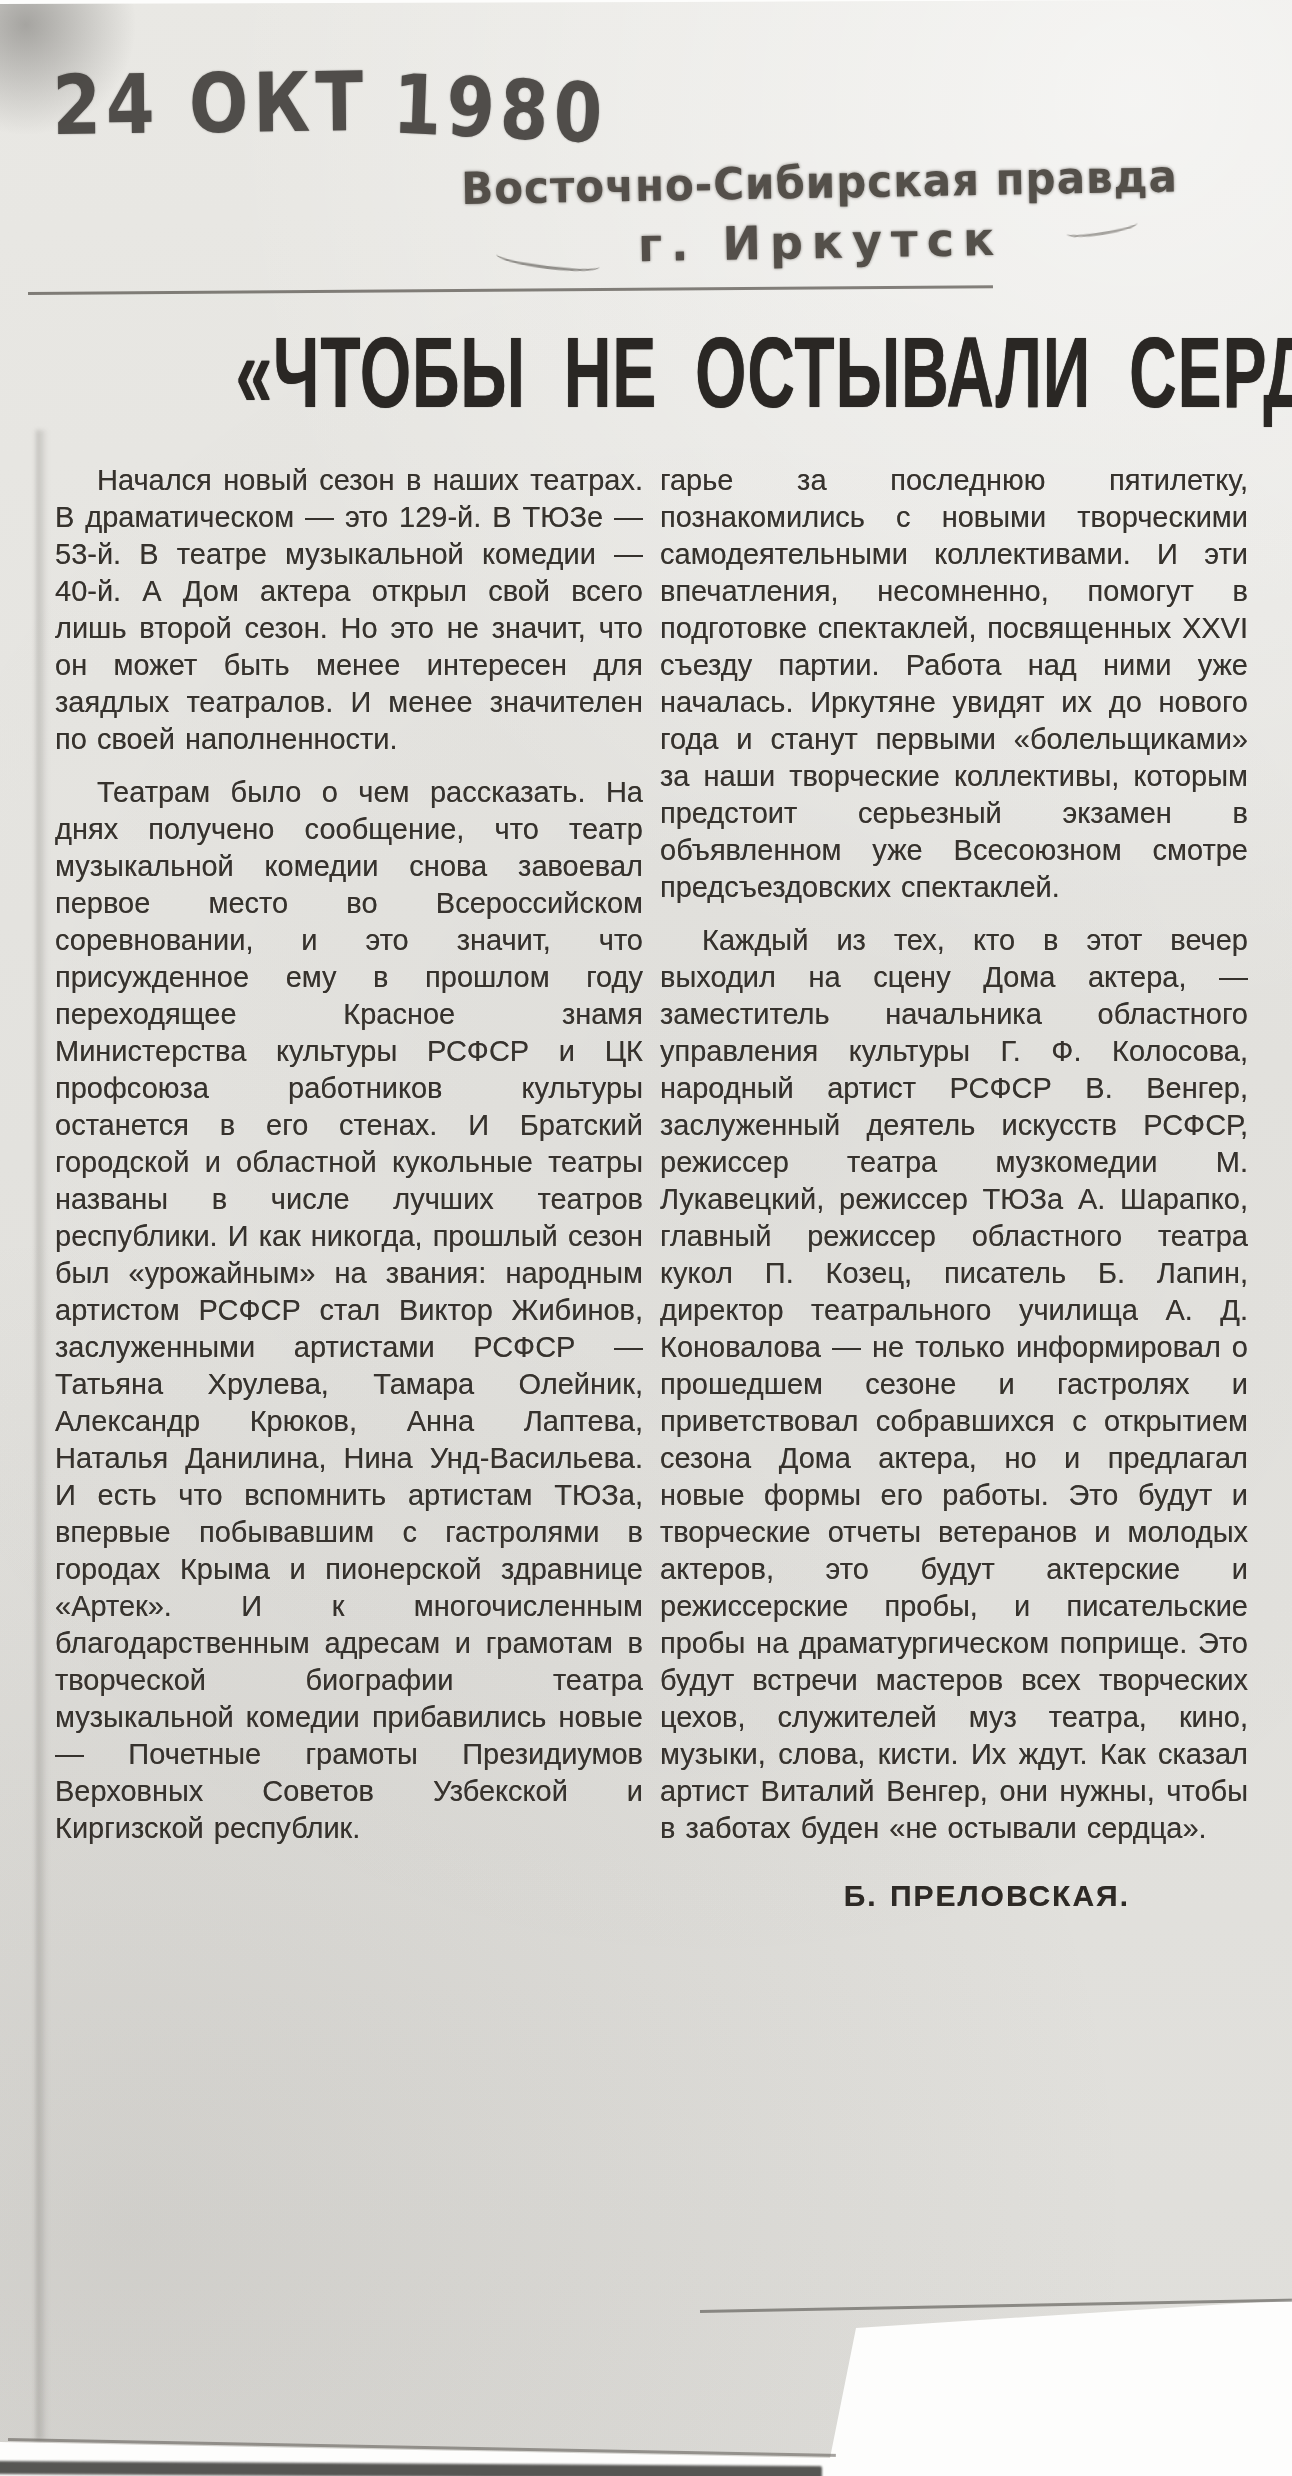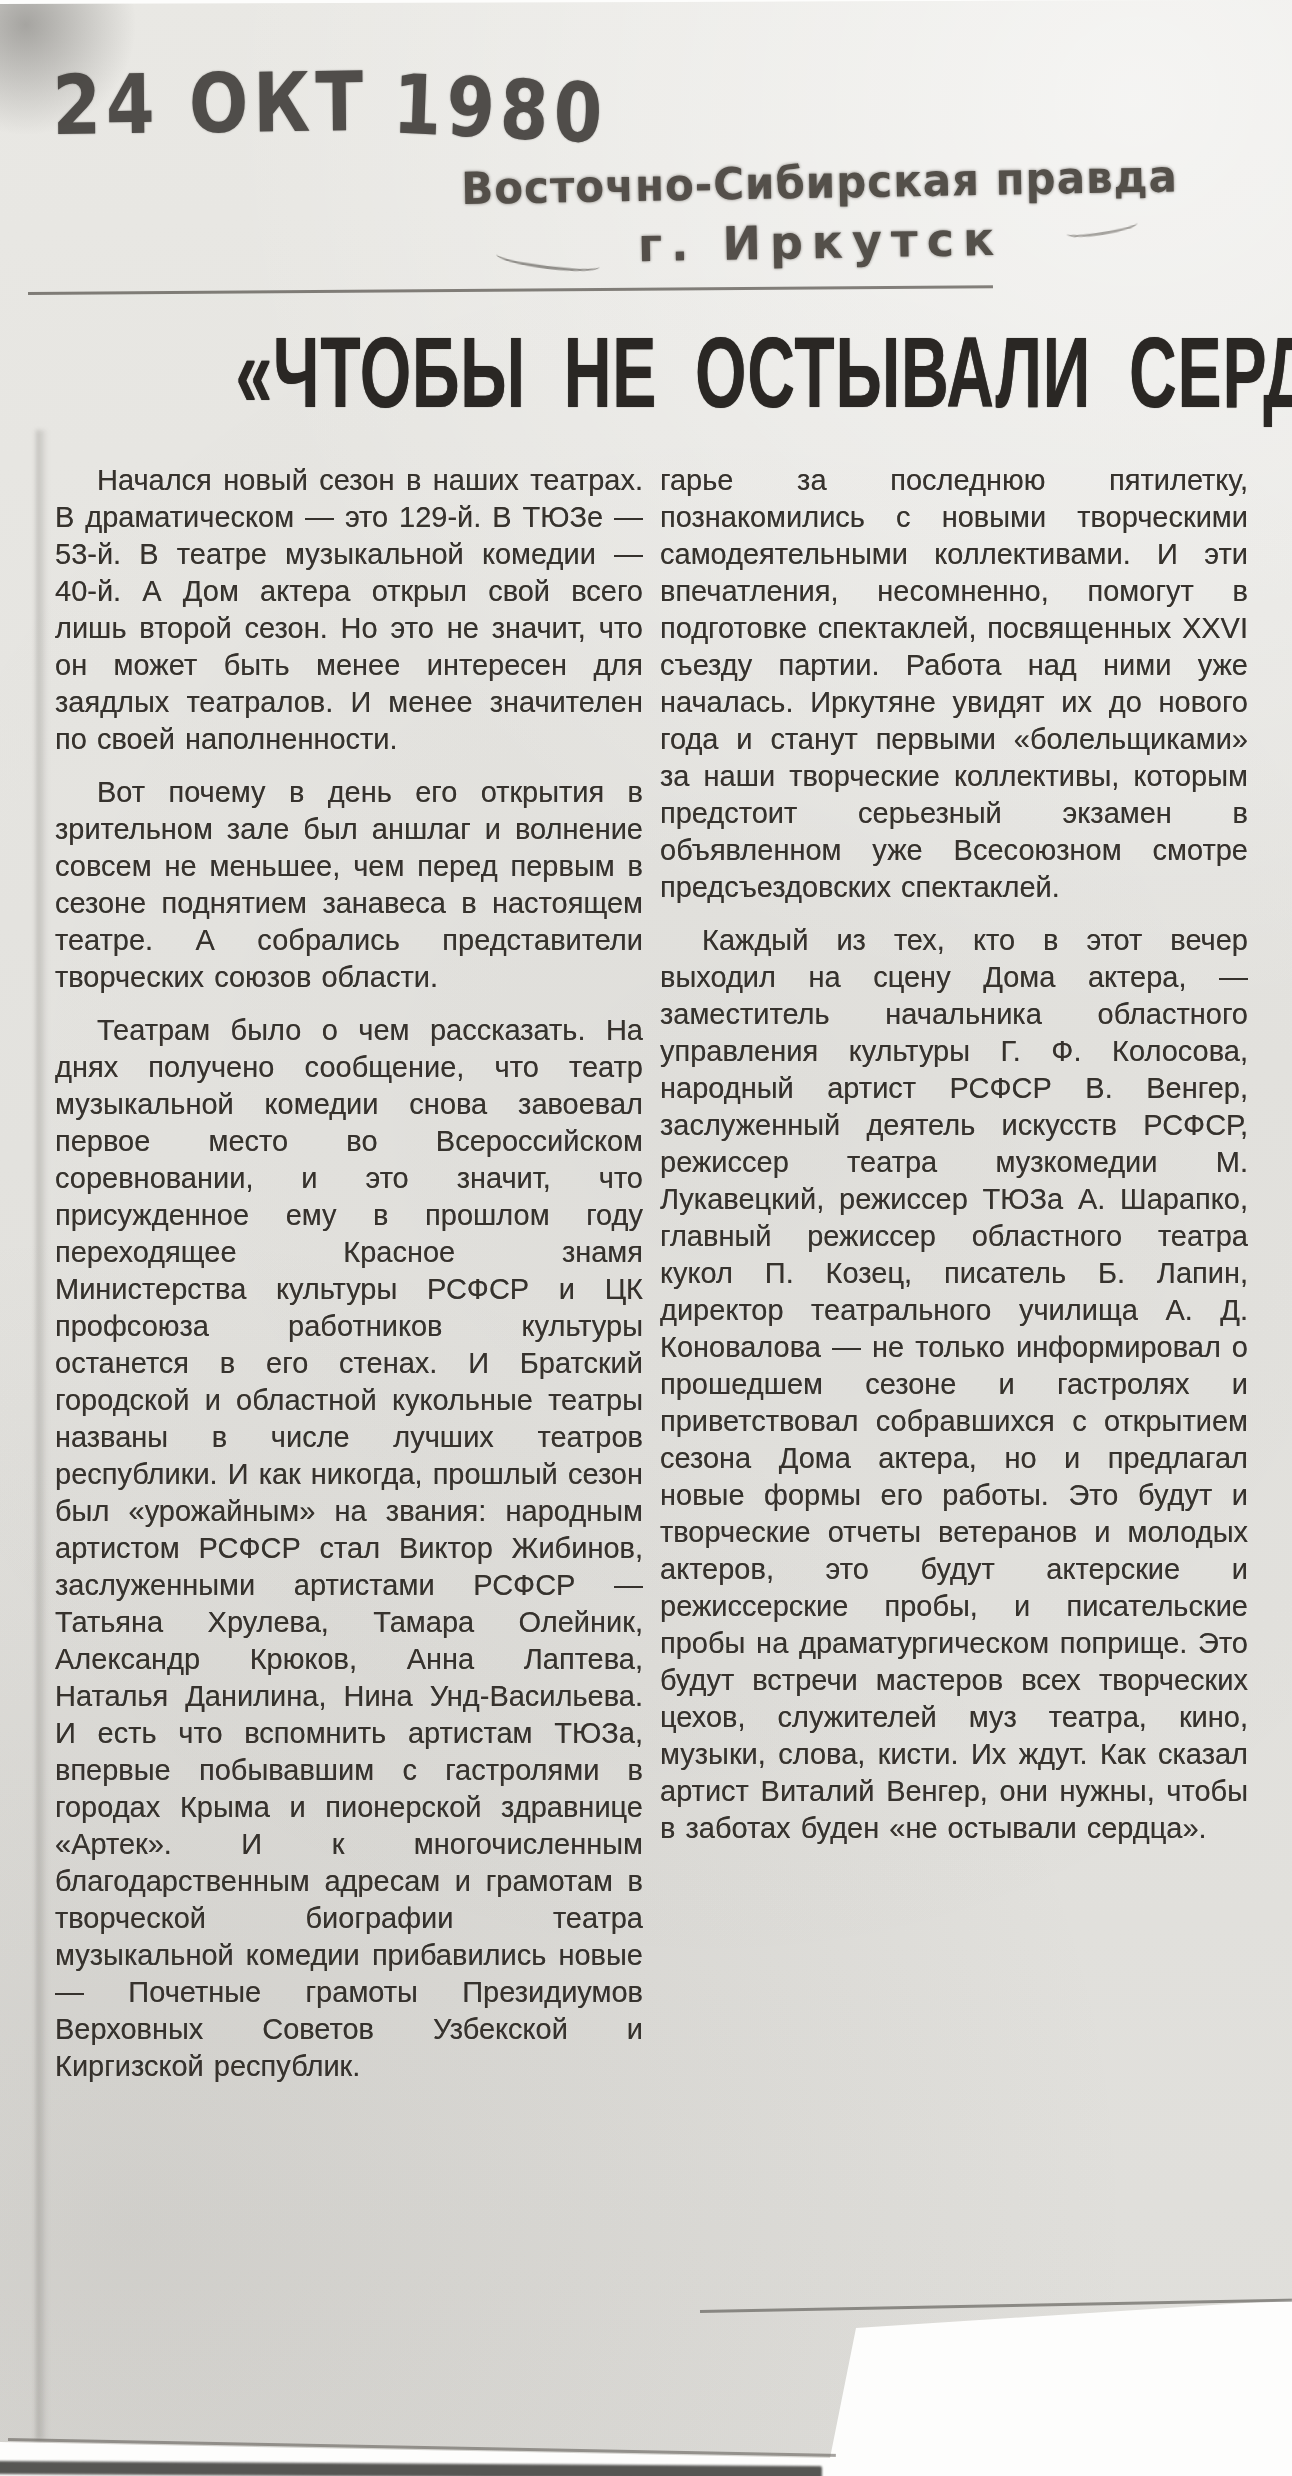--- a/index.html
+++ b/index.html
@@ -200,26 +200,26 @@
   <div class="pencil-swoosh-2"></div>
 
   <div class="top-rule"></div>
 
   <div class="headline">
     <span class="headline-text">«ЧТОБЫ НЕ ОСТЫВАЛИ СЕРДЦА»</span>
   </div>
 
   <div class="column column-left">
     <p>Начался новый сезон в наших театрах. В драматическом — это 129-й. В ТЮЗе — 53-й. В театре музыкальной комедии — 40-й. А Дом актера открыл свой всего лишь второй сезон. Но это не значит, что он может быть менее интересен для заядлых театралов. И менее значителен по своей наполненности.</p>
-    <p>Вот почему в день его открытия в зрительном зале был аншлаг и волнение совсем не меньшее, чем перед первым в сезоне поднятием занавеса в настоящем театре. А собрались представители творческих союзов области.</p>
     <p>Театрам было о чем рассказать. На днях получено сообщение, что театр музыкальной комедии снова завоевал первое место во Всероссийском соревновании, и это значит, что присужденное ему в прошлом году переходящее Красное знамя Министерства культуры РСФСР и ЦК профсоюза работников культуры останется в его стенах. И Братский городской и областной кукольные театры названы в числе лучших театров республики. И как никогда, прошлый сезон был «урожайным» на звания: народным артистом РСФСР стал Виктор Жибинов, заслуженными артистами РСФСР — Татьяна Хрулева, Тамара Олейник, Александр Крюков, Анна Лаптева, Наталья Данилина, Нина Унд-Васильева. И есть что вспомнить артистам ТЮЗа, впервые побывавшим с гастролями в городах Крыма и пионерской здравнице «Артек». И к многочисленным благодарственным адресам и грамотам в творческой биографии театра музыкальной комедии прибавились новые — Почетные грамоты Президиумов Верховных Советов Узбекской и Киргизской республик.</p>
   </div>
 
   <div class="column column-right">
     <p class="no-indent">гарье за последнюю пятилетку, познакомились с новыми творческими самодеятельными коллективами. И эти впечатления, несомненно, помогут в подготовке спектаклей, посвященных XXVI съезду партии. Работа над ними уже началась. Иркутяне увидят их до нового года и станут первыми «болельщиками» за наши творческие коллективы, которым предстоит серьезный экзамен в объявленном уже Всесоюзном смотре предсъездовских спектаклей.</p>
     <p>Каждый из тех, кто в этот вечер выходил на сцену Дома актера, — заместитель начальника областного управления культуры Г. Ф. Колосова, народный артист РСФСР В. Венгер, заслуженный деятель искусств РСФСР, режиссер театра музкомедии М. Лукавецкий, режиссер ТЮЗа А. Шарапко, главный режиссер областного театра кукол П. Козец, писатель Б. Лапин, директор театрального училища А. Д. Коновалова — не только информировал о прошедшем сезоне и гастролях и приветствовал собравшихся с открытием сезона Дома актера, но и предлагал новые формы его работы. Это будут и творческие отчеты ветеранов и молодых актеров, это будут актерские и режиссерские пробы, и писательские пробы на драматургическом поприще. Это будут встречи мастеров всех творческих цехов, служителей муз театра, кино, музыки, слова, кисти. Их ждут. Как сказал артист Виталий Венгер, они нужны, чтобы в заботах буден «не остывали сердца».</p>
+    <div class="byline">Б. ПРЕЛОВСКАЯ.</div>
   </div>
 
   <div class="edge-line-bottom-right"></div>
   <div class="edge-line-bottom-left"></div>
   <div class="bottom-shadow-band"></div>
 
 </div>
 
 </body></html>

